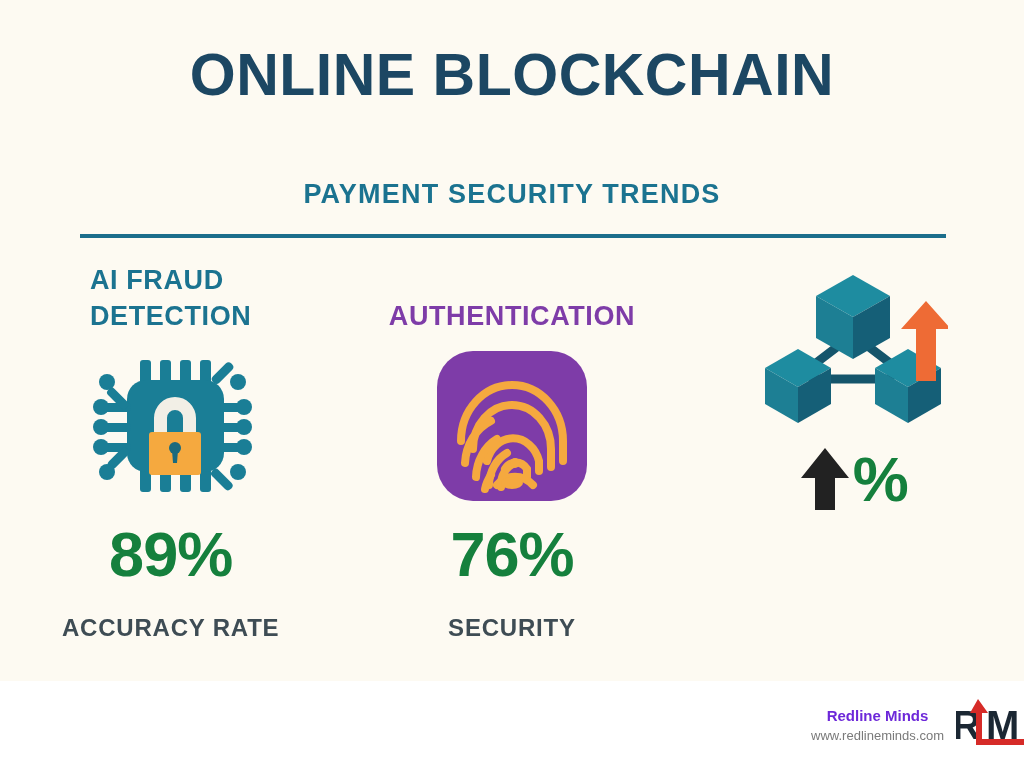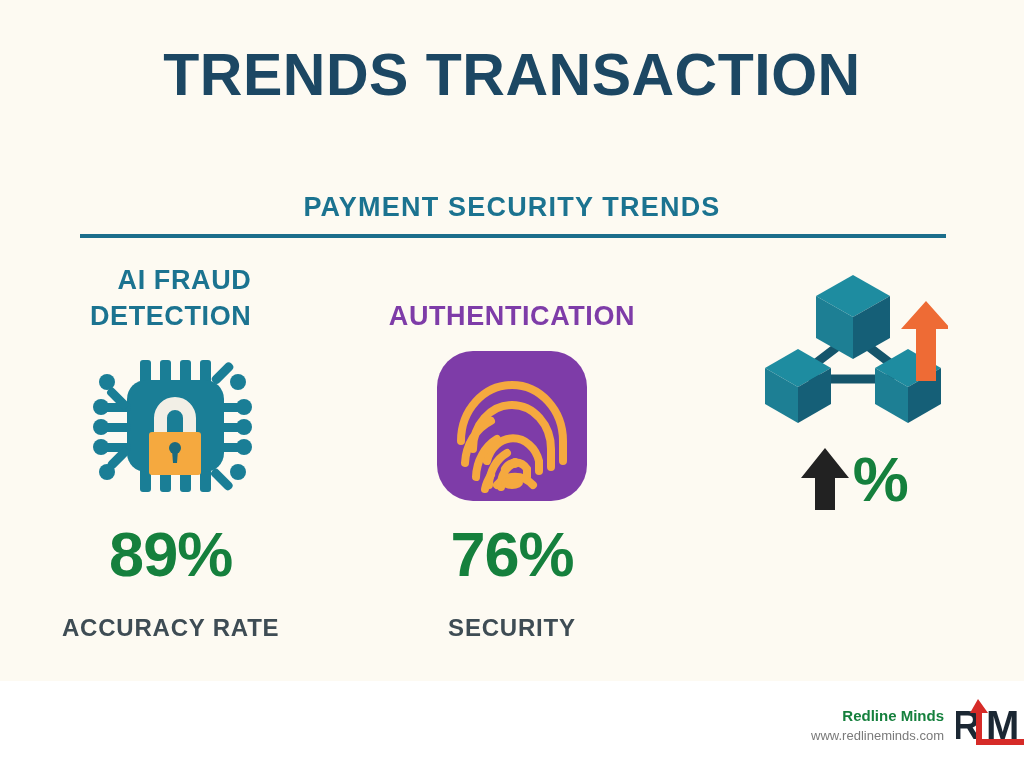--- a/index.html
+++ b/index.html
@@ -35,21 +35,21 @@
     text-align: center;
     color: #1C4763;
     font-size: 59px;
     line-height: 62px;
     font-weight: bold;
     letter-spacing: 0.5px;
   }
   .title .line2 { display: block; }
   .subtitle {
     position: absolute;
-    left: 0; top: 192px;
+    left: 0; top: 179px;
     width: 1024px;
     text-align: center;
     color: #1B7390;
     font-size: 27px;
     font-weight: bold;
     letter-spacing: 1.2px;
   }
   .divider {
     position: absolute;
     left: 80px; top: 234px;
@@ -68,21 +68,21 @@
     flex: 1 1 0;
     position: relative;
     display: flex;
     flex-direction: column;
     align-items: center;
   }
   .col-head {
     font-size: 27px;
     font-weight: bold;
     line-height: 36px;
-    text-align: right;
+    text-align: left;
     letter-spacing: 0.6px;
     height: 78px;
   }
   .col-head.teal   { color: #1B7390; }
   .col-head.purple { color: #7E3CA8; }
   .col-head.orange { color: #EE6B35; }
 
   .icon-wrap {
     height: 176px;
     display: flex;
@@ -123,41 +123,42 @@
   .footer-inner {
     position: absolute;
     right: 0px; top: 14px;
     display: flex;
     align-items: center;
   }
   .brand-text { text-align: right; padding-right: 12px; }
   .brand-name {
     font-size: 15px;
     font-weight: bold;
-    color: #15803d;
+    color: #6d28d9;
     line-height: 20px;
+    text-align: center;
   }
   .brand-url {
     font-size: 13px;
     color: #7A7A7A;
     line-height: 19px;
   }
   .brand-logo {
     width: 68px; height: 60px;
     overflow: hidden;
   }
 </style>
 </head>
 <body>
 
 <div class="poster">
   <div class="body-area"></div>
 
   <div class="title">
-    <span>TRENDS TRANSACTION</span>
+    <span>ONLINE BLOCKCHAIN</span>
   </div>
   <div class="subtitle">PAYMENT SECURITY TRENDS</div>
   <div class="divider"></div>
 
   <div class="columns">
 
     <div class="col">
       <div class="col-head teal">
         <span>AI FRAUD</span><br>
         <span>DETECTION</span>

